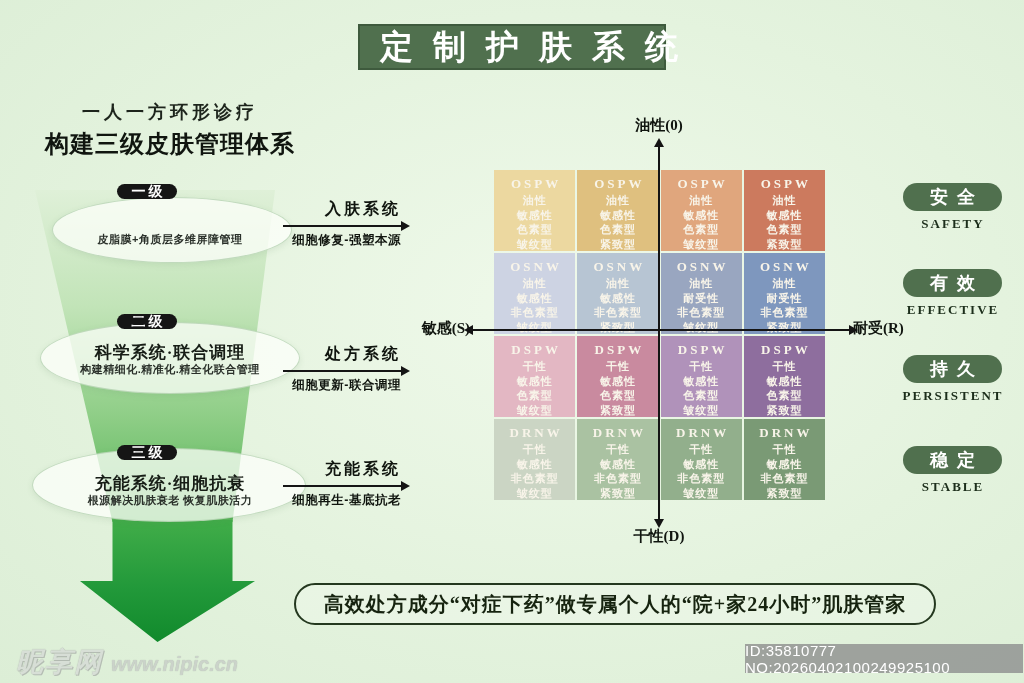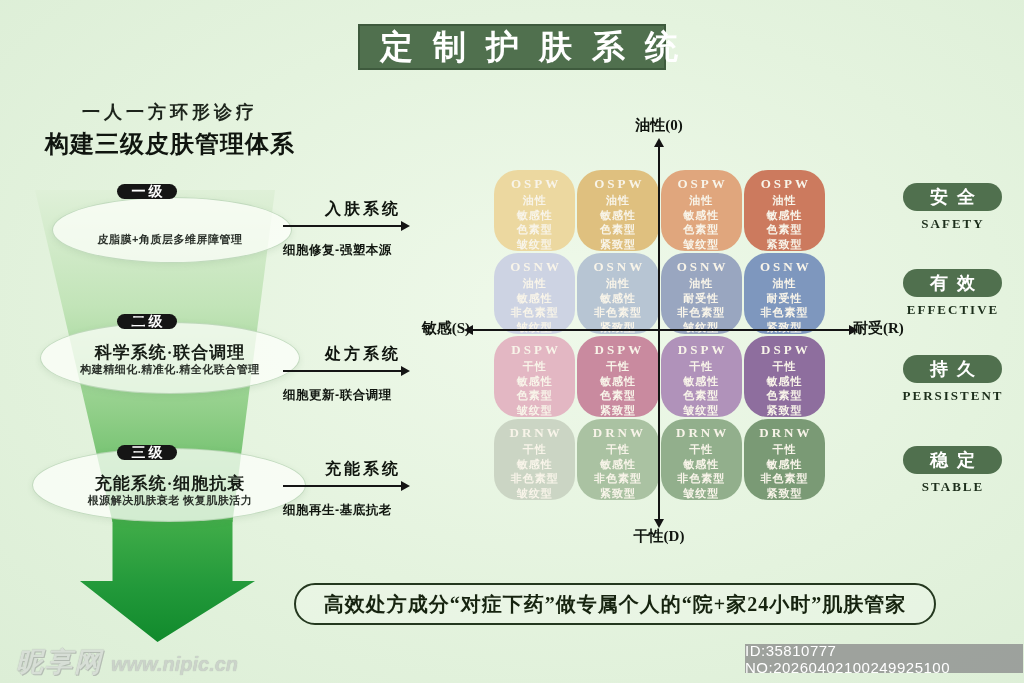--- a/index.html
+++ b/index.html
@@ -50,29 +50,29 @@
   .d1{top:232px;} .d2{top:362px;} .d3{top:493px;}
 
   
   .flow{position:absolute;left:283px;width:118px;}
   .f1{top:199px;} .f2{top:344px;} .f3{top:459px;}
   .flow-title{text-align:right;font-family:"Liberation Serif","DejaVu Serif",serif;
     font-weight:bold;font-size:16px;letter-spacing:3px;color:#10150f;}
   .flow-line{position:relative;margin-top:5px;height:2px;background:#151515;}
   .flow-line::after{content:"";position:absolute;right:-9px;top:-4px;width:0;height:0;
     border-left:9px solid #151515;border-top:5px solid transparent;border-bottom:5px solid transparent;}
-  .flow-desc{margin-top:15px;text-align:left;font-weight:bold;font-size:12.5px;
+  .flow-desc{margin-top:5px;text-align:right;font-weight:bold;font-size:12.5px;
     letter-spacing:0.5px;color:#10150f;white-space:nowrap;}
 
   
   .matrix{position:absolute;left:494px;top:170px;width:331px;height:322px;
     display:grid;grid-template-columns:repeat(4,1fr);grid-template-rows:repeat(4,1fr);
     gap:2px;z-index:1;}
   .cell{display:flex;flex-direction:column;align-items:center;justify-content:flex-start;
-    padding-top:6px;box-sizing:border-box;color:#f8f4e9;border-radius:24px;}
+    padding-top:6px;box-sizing:border-box;color:#f8f4e9;}
   .cell-code{font-family:"Liberation Serif","DejaVu Serif",serif;font-weight:bold;
     font-size:13px;letter-spacing:3px;padding-left:3px;}
   .cell-lines{white-space:pre-line;font-size:11px;line-height:14.5px;letter-spacing:1px;
     font-weight:bold;text-align:center;margin-top:1px;}
 
   .vaxis{position:absolute;left:658px;top:146px;width:2px;height:374px;background:#141414;z-index:2;}
   .vaxis::before{content:"";position:absolute;top:-8px;left:-4px;width:0;height:0;
     border-left:5px solid transparent;border-right:5px solid transparent;border-bottom:9px solid #141414;}
   .vaxis::after{content:"";position:absolute;bottom:-8px;left:-4px;width:0;height:0;
     border-left:5px solid transparent;border-right:5px solid transparent;border-top:9px solid #141414;}

